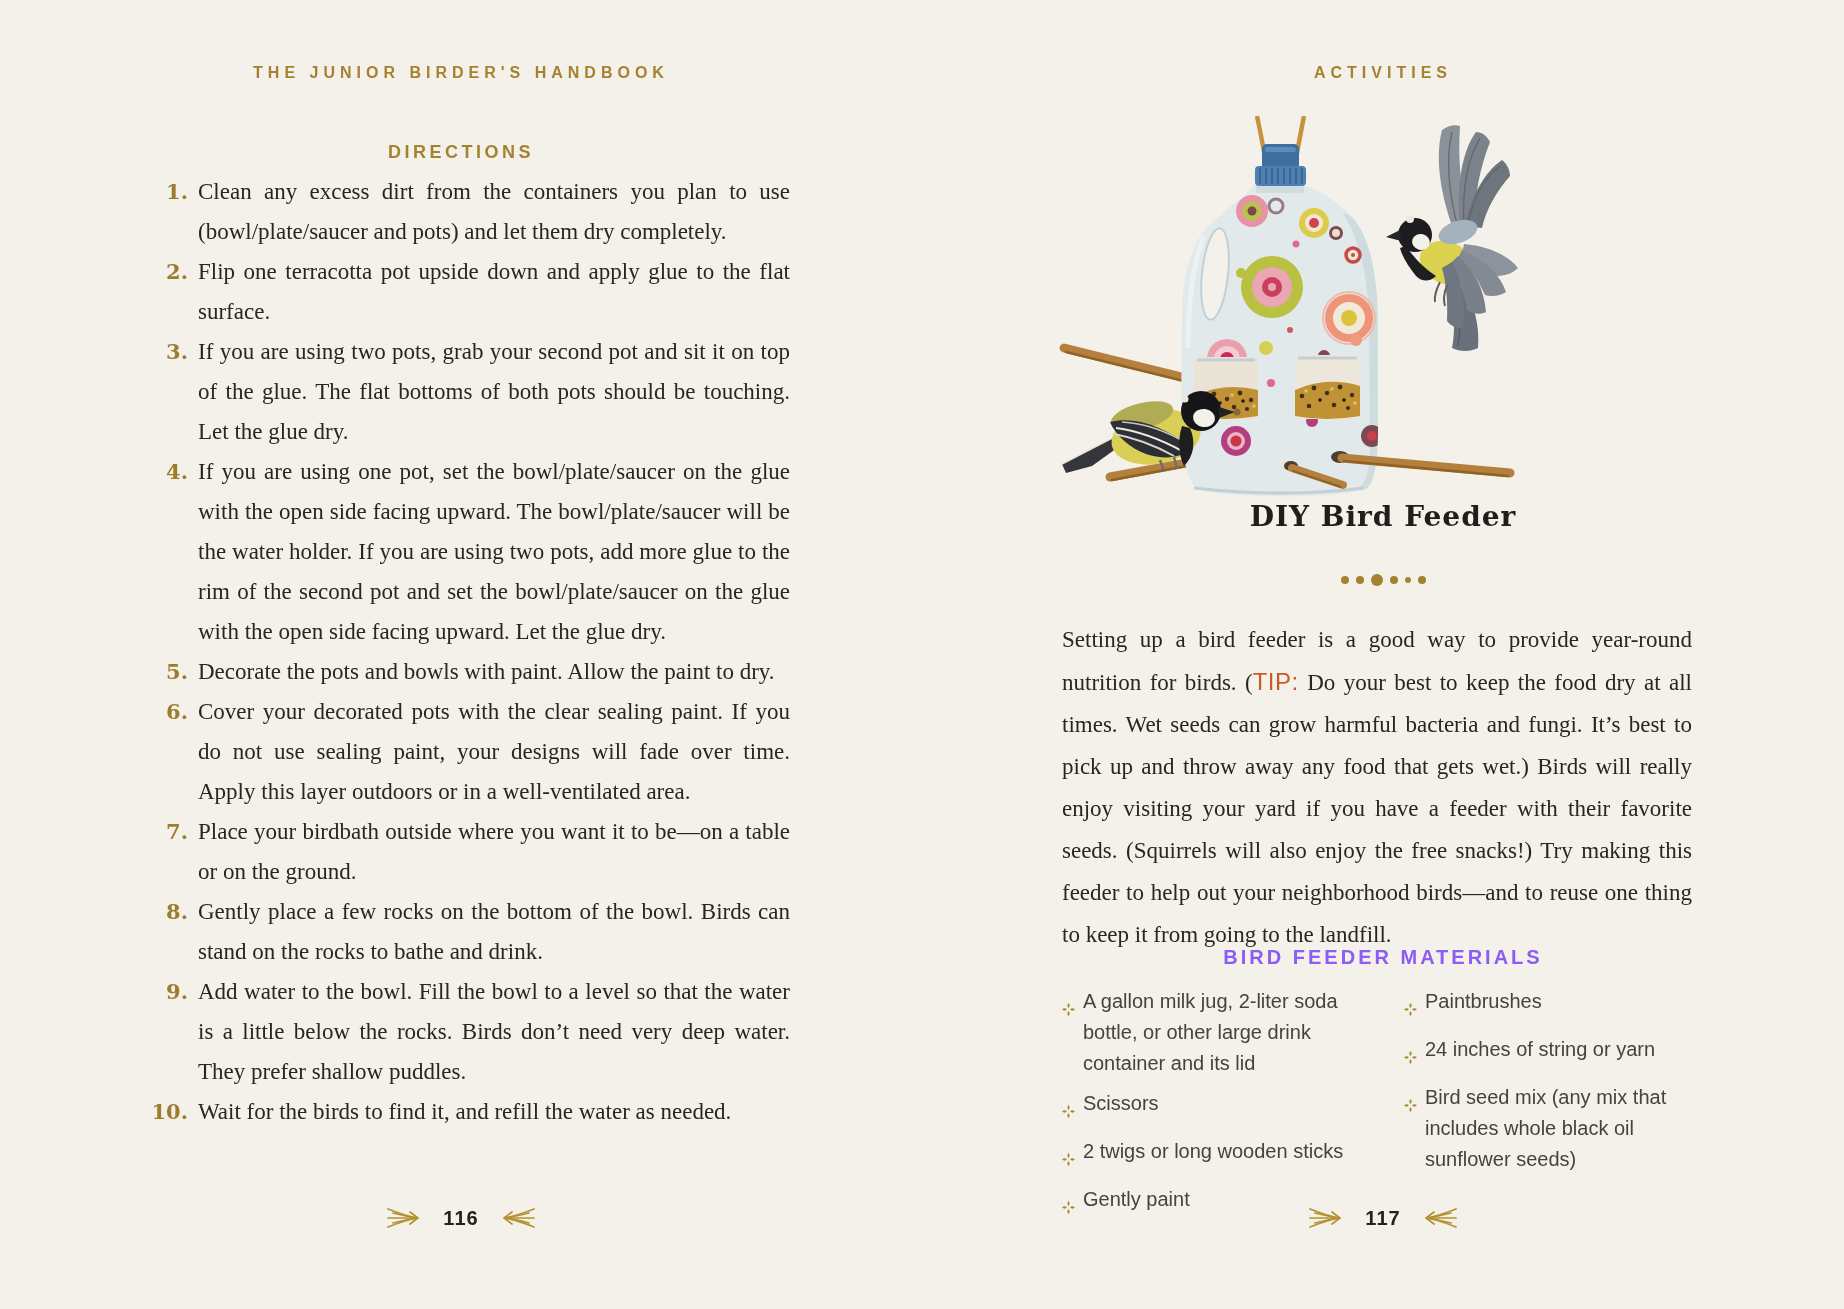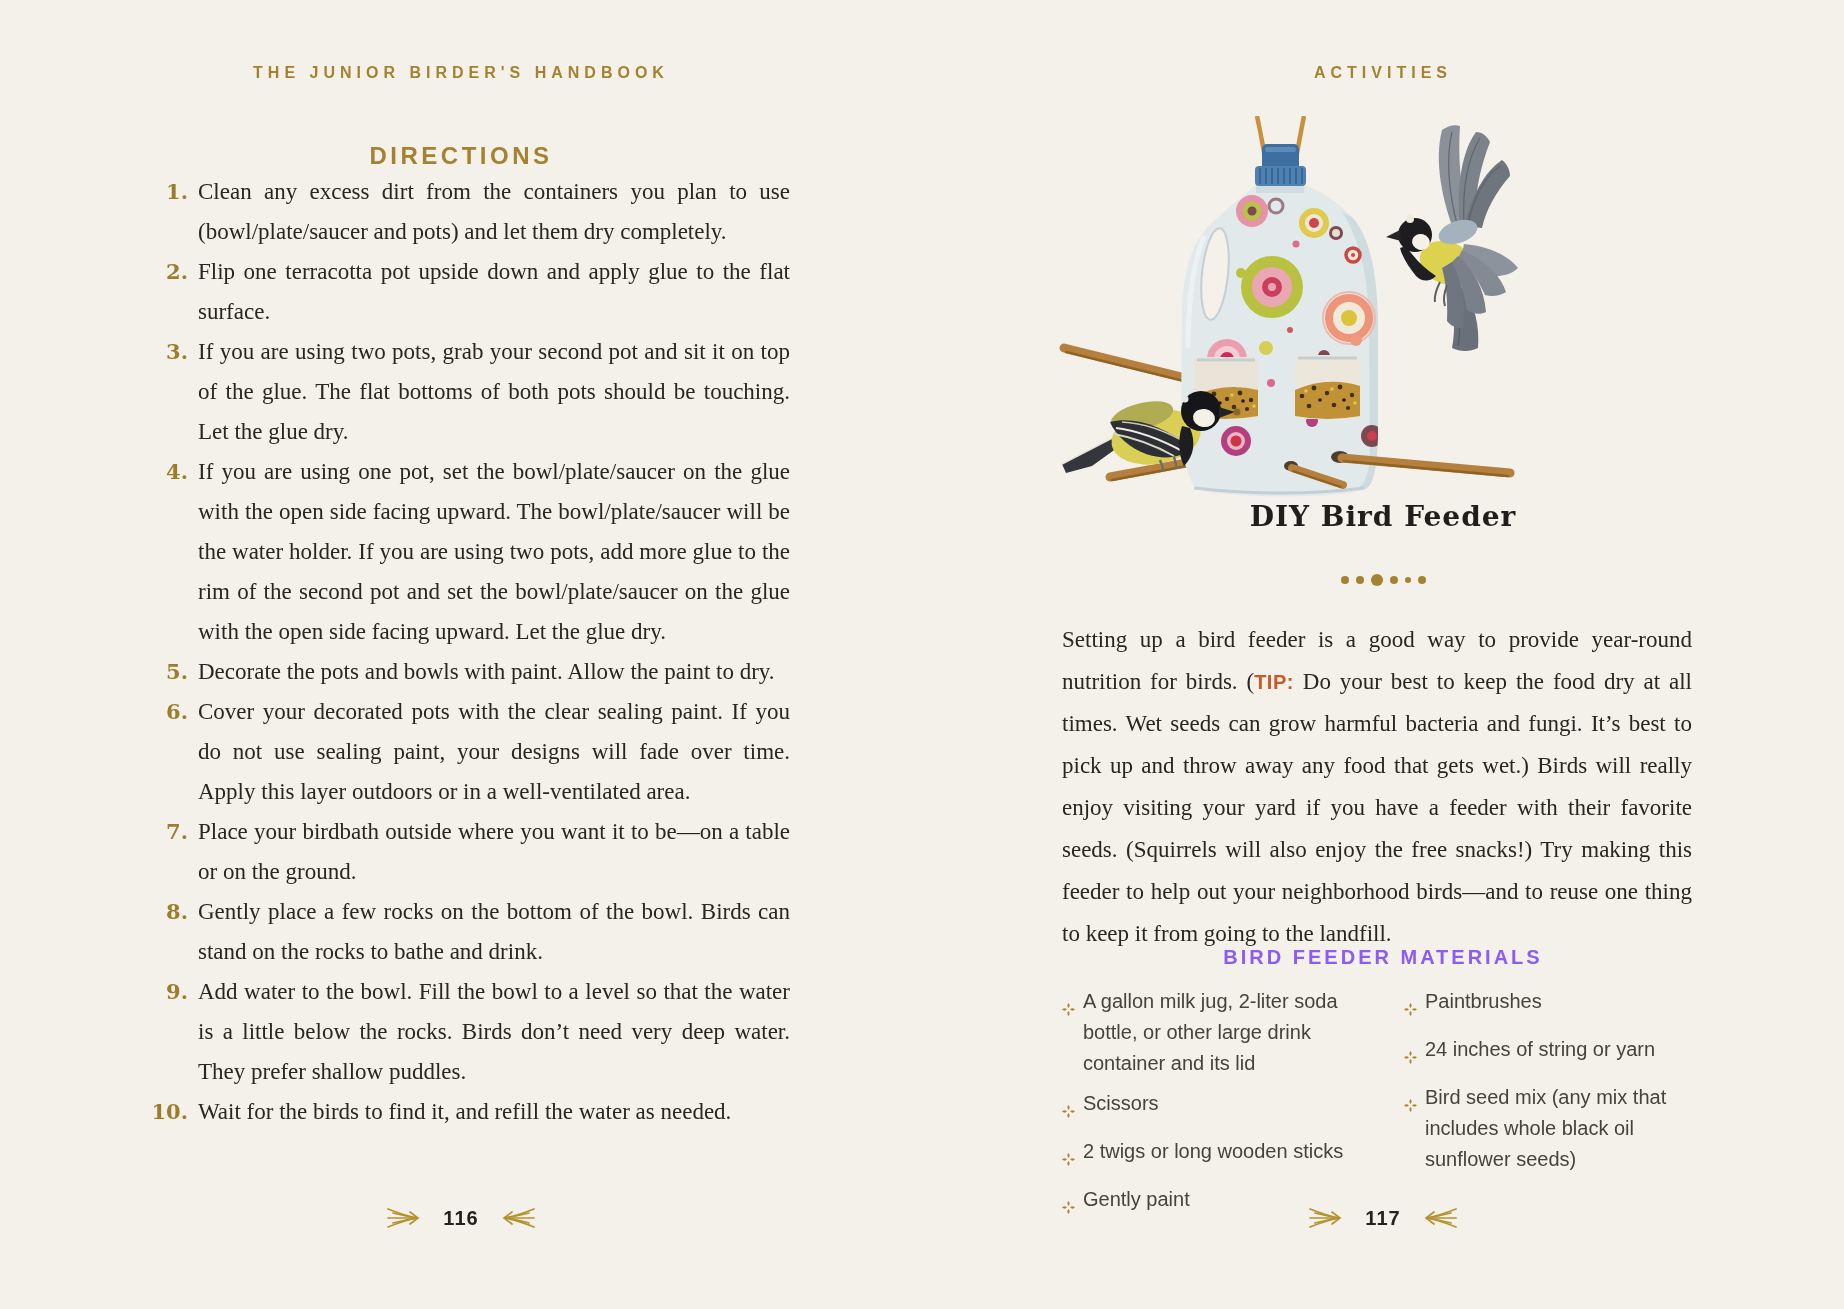--- a/index.html
+++ b/index.html
@@ -7,21 +7,21 @@
           font-family:"Liberation Serif", serif;color:#28261f;padding-left:12px;}
   .page{position:absolute;top:0;width:922px;height:1309px;}
   .page-left{left:0;}
   .page-right{left:922px;}
 
   .running-header{position:absolute;top:64px;left:0;width:100%;text-align:center;
     font-family:"Liberation Sans", sans-serif;font-weight:700;font-size:16px;
     letter-spacing:5px;color:#a5822f;}
 
   .section-heading{position:absolute;top:142px;left:0;width:100%;text-align:center;
-    font-family:"Liberation Sans", sans-serif;font-weight:700;font-size:24px;
+    font-family:"Liberation Sans", sans-serif;font-weight:700;font-size:18px;
     letter-spacing:3.5px;color:#a5822f;}
 
   ol.directions{position:absolute;left:148px;top:172px;width:648px;margin:0;padding:0;list-style:none;}
   ol.directions li{display:flex;}
   .d-num{width:40px;min-width:40px;text-align:right;padding-right:10px;
     font-family:"DejaVu Serif", serif;font-weight:700;font-size:21px;line-height:40px;color:#9c7d2c;}
   .d-text{flex:1;font-size:23px;line-height:40px;text-align:justify;color:#28261f;max-width:592px;}
 
   .folio{position:absolute;top:1206px;left:0;width:100%;display:flex;justify-content:center;
     align-items:center;gap:22px;}
@@ -38,22 +38,22 @@
   .dots-ornament span{display:block;border-radius:50%;background:#a5822f;}
   .dots-ornament span:nth-child(1){width:8px;height:8px;}
   .dots-ornament span:nth-child(2){width:8px;height:8px;}
   .dots-ornament span:nth-child(3){width:12px;height:12px;}
   .dots-ornament span:nth-child(4){width:8px;height:8px;}
   .dots-ornament span:nth-child(5){width:6px;height:6px;}
   .dots-ornament span:nth-child(6){width:8px;height:8px;}
 
   .intro{position:absolute;left:140px;top:596px;width:630px;font-size:23px;line-height:42px;
     text-align:justify;color:#28261f;}
-  .tip-label{color:#c75b27;font-family:"Liberation Sans", sans-serif;font-weight:700;
-    font-size:20px;letter-spacing:0.5px;}
+  .tip-label{color:#c75b27;font-family:"Liberation Sans", sans-serif;font-weight:400;
+    font-size:24px;letter-spacing:0.5px;}
 
   .materials-heading{position:absolute;top:946px;left:0;width:100%;text-align:center;
     font-family:"Liberation Sans", sans-serif;font-weight:700;font-size:20px;
     letter-spacing:3px;color:#8b5cf6;}
 
   .materials{position:absolute;left:140px;top:986px;width:652px;display:flex;gap:32px;
     font-family:"Liberation Sans", sans-serif;font-size:20px;line-height:31px;color:#45433c;}
   .mat-col{width:315px;}
   .mat-item{display:flex;margin-bottom:9px;}
   .mat-bullet{width:15px;min-width:15px;margin-right:6px;padding-top:8px;}

